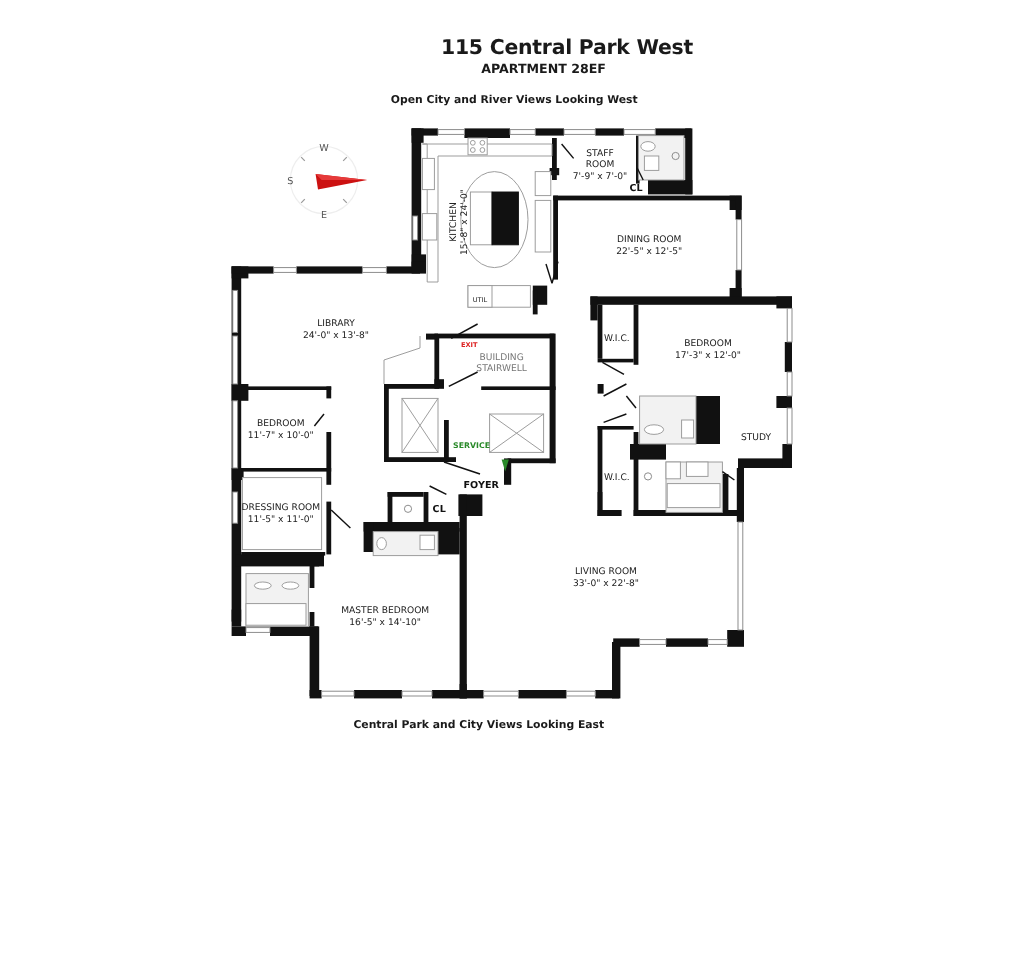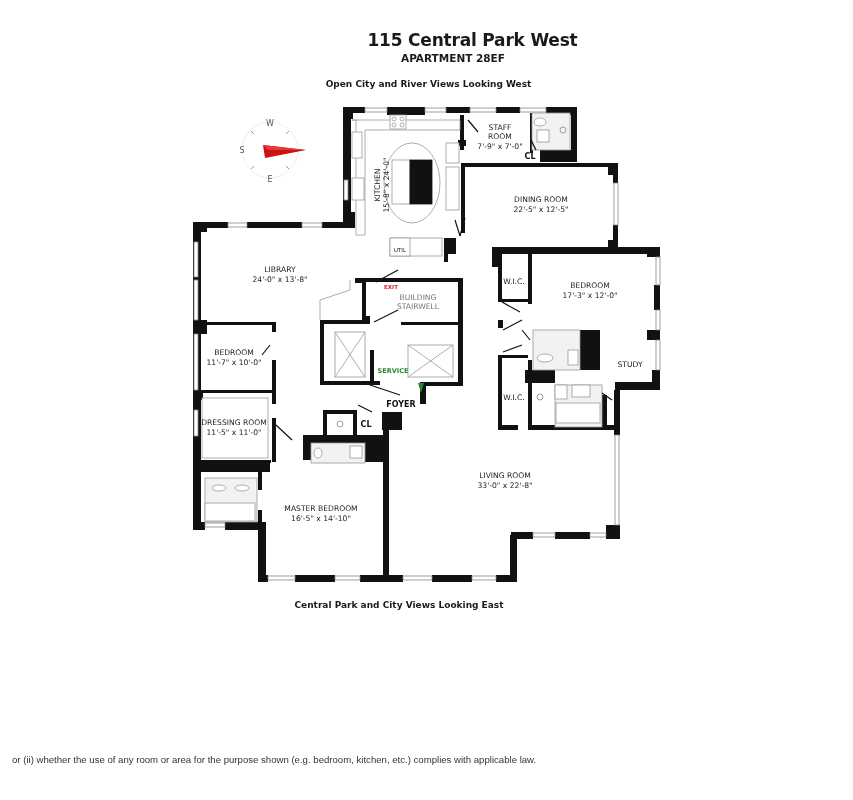--- a/index.html
+++ b/index.html
@@ -305,14 +305,13 @@
     <text class="lbl" x="590" y="298">17'-3" x 12'-0"</text>
     <text class="lbl" x="630" y="367">STUDY</text>
     <text class="lbl" x="505" y="478">LIVING ROOM</text>
     <text class="lbl" x="505" y="488">33'-0" x 22'-8"</text>
   </g>
 </svg>
 
 <div class="view-bottom"><span>Central Park and City Views Looking East</span></div>
 
 <div class="disclaimer">
-  <div>or (ii) whether the use of any room or area for the purpose shown (e.g. bedroom, kitchen, etc.) complies with applicable law.</div>
 </div>
 
 </body></html>

